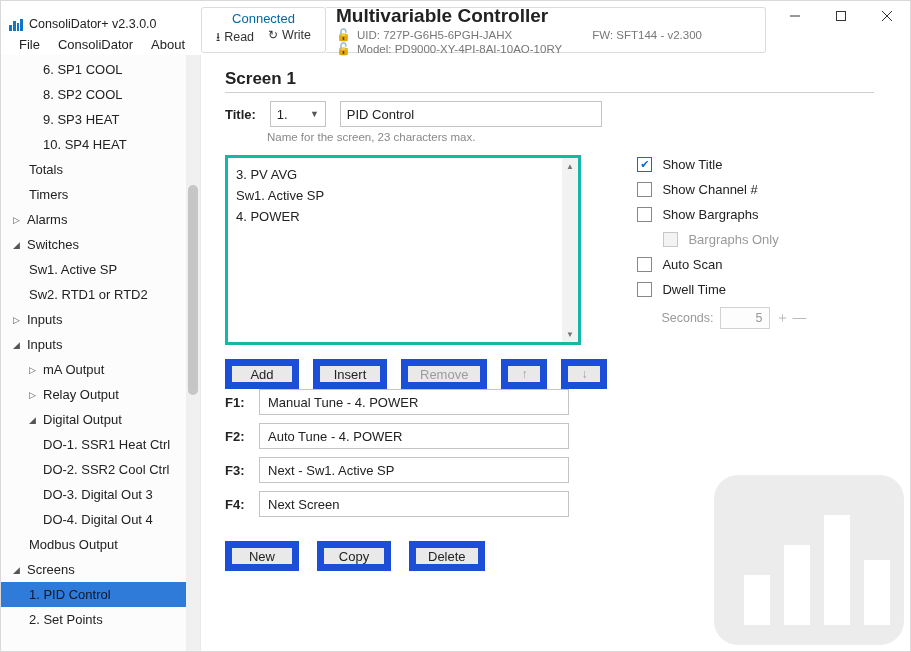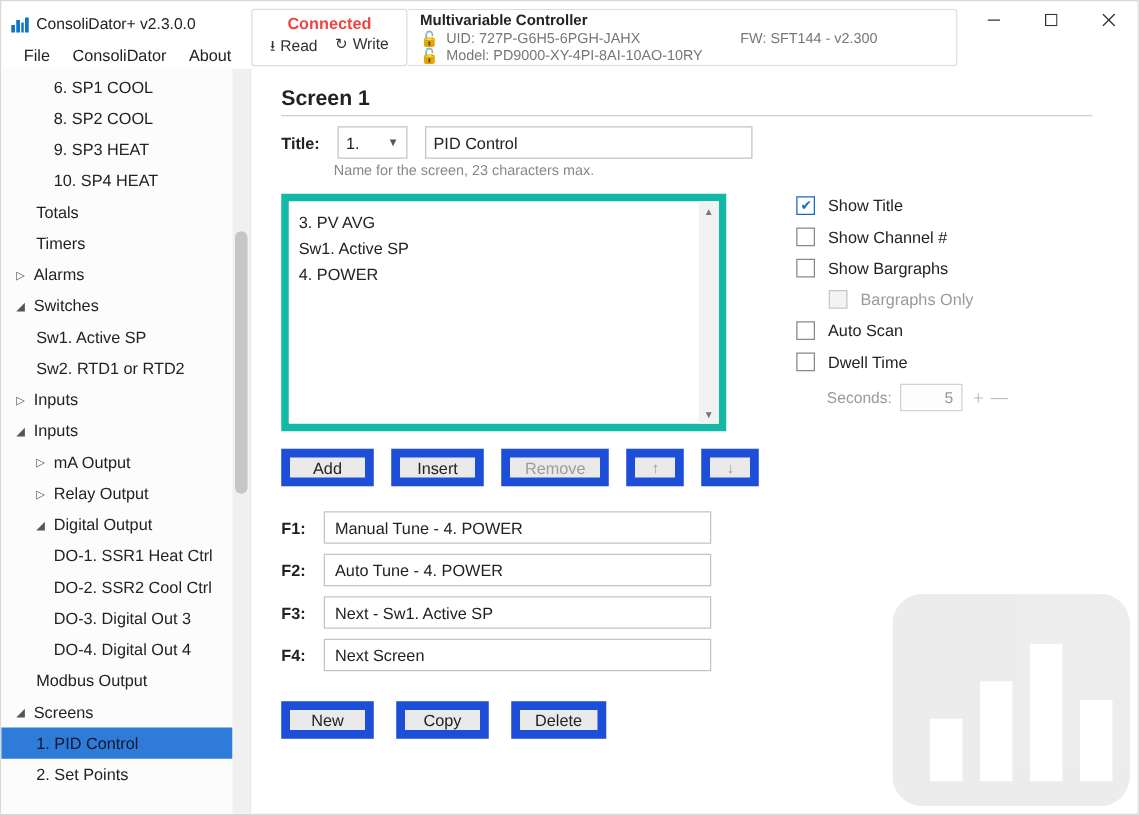--- a/index.html
+++ b/index.html
@@ -1,35 +1,35 @@
 <!DOCTYPE html>
 <html><head>
 <meta charset="utf-8">
 <style>
   * { box-sizing: border-box; font-family: "Segoe UI", Arial, sans-serif; }
   html, body { margin:0; padding:0; width:911px; height:652px; background:#fff; color:#222; overflow:hidden; }
   .window { width:911px; height:652px; border:1px solid #d9d9d9; background:#fff; display:flex; flex-direction:column; }
   
   .titlebar { display:flex; align-items:flex-start; height:54px; }
-  .title-left { width:200px; display:flex; align-items:center; gap:6px; padding:6px 0 0 8px; height:30px; }
+  .title-left { width:200px; display:flex; align-items:flex-end; gap:6px; padding:6px 0 0 8px; height:30px; }
   .app-icon { width:14px; height:14px; display:inline-flex; align-items:flex-end; gap:1px; }
   .app-icon span { width:3px; background:#1175c9; display:inline-block; }
   .title-left .title { font-size:12.5px; }
   .win-controls { display:flex; margin-left:auto; }
   .win-btn { width:46px; height:30px; display:flex; align-items:center; justify-content:center; font-size:13px; color:#333; }
   .win-btn svg { width:10px; height:10px; stroke:#333; stroke-width:1; fill:none; }
   
   .header-panel { flex:1; margin:6px 6px 0 0; display:flex; gap:0; height:46px; }
   .status-box { border:1px solid #dcdcdc; border-radius:3px; padding:4px 10px; display:flex; flex-direction:column; align-items:center; justify-content:center; width:125px; }
-  .connected { color:#ef4444; font-weight:700; font-size:13px; margin-bottom:2px; }
+  .connected { color:#0369a1; font-weight:400; font-size:13px; margin-bottom:2px; }
   .rw-row { display:flex; gap:14px; font-size:12.5px; color:#333;justify-content:flex-end; }
   .rw-row .ic { margin-right:4px; font-size:12px; }
   .device-box { flex:1; border:1px solid #dcdcdc; border-left:none; border-radius:0 3px 3px 0; display:flex; flex-direction:column; justify-content:center; padding:2px 10px; font-size:11.5px; color:#777; }
   .device-box .row1 { display:flex; align-items:center; }
-  .device-box .name { color:#222; font-weight:600; font-size:12px; margin-bottom:1px; }
+  .device-box .name { color:#222; font-weight:600; font-size:19px; margin-bottom:1px; }
   .device-box .lock { color:#6eb9ef; margin-right:6px; font-size:12px; }
   .device-box .uid { margin-right:80px; }
   
   .menubar { display:flex; gap:2px; padding:0 6px 4px 10px; font-size:13px; }
   .menubar div { padding:4px 8px; }
   
   .main { flex:1; display:flex; min-height:0; }
   
   .tree-wrap { width:200px; border-right:1px solid #e9e9e9; position:relative; overflow:hidden; background:#fcfcfc; }
   .tree { position:absolute; inset:0; overflow:hidden; font-size:13px; color:#222;}
@@ -47,40 +47,40 @@
   .section-title { font-size:17px; font-weight:600; border-bottom:1px solid #cfcfcf; padding-bottom:3px; margin-bottom:8px; }
   .title-row { display:flex; align-items:center; gap:14px; font-size:13px; }
   .title-row .lbl { font-weight:600; }
   .sel-box { border:1px solid #c4c4c4; height:26px; display:flex; align-items:center; padding:0 6px; font-size:13px; background:#fff; }
   .sel-num { width:56px; justify-content:space-between; }
   .sel-num .drop { font-size:9px; color:#555; }
   .sel-name { width:262px; }
   .hint { color:#888; font-size:11.5px; margin-top:4px; margin-left:42px; }
   .cols { display:flex; gap:28px; margin-top:12px; align-items:flex-start; }
   .listbox-wrap { position:relative; width:356px; }
-  .listbox { border:6px solid #14b8a6; height:190px; padding:6px 8px; font-size:13px; position:relative; background:#fff; }
+  .listbox { border:3px solid #14b8a6; height:190px; padding:6px 8px; font-size:13px; position:relative; background:#fff; }
   .listbox div { padding:3px 0; }
   .listbox .scroll { position:absolute; right:0; top:0; bottom:0; width:16px; background:#f2f2f2; }
   .listbox .scroll .arr { position:absolute; left:0; width:16px; height:16px; display:flex; align-items:center; justify-content:center; font-size:8px; color:#777;}
   .listbox .scroll .up { top:0; }
   .listbox .scroll .dn { bottom:0; }
   .opts { font-size:13px; padding-top:2px; }
   .opts .row { display:flex; align-items:center; margin-bottom:10px; padding-left:2px; }
   .opts .cb { width:15px; height:15px; border:1px solid #888; margin-right:10px; display:inline-flex; align-items:center; justify-content:center; font-size:11px; color:#1668c5; position:relative; }
   .opts .cb.checked { border-color:#1668c5; }
   .opts .cb.disabled { border-color:#c7c7c7; background:#f3f3f3; }
   .opts .sub { margin-left:26px; color:#9a9a9a; }
   .opts .dwell { display:flex; align-items:center; margin-left:26px; color:#9a9a9a; font-size:12.5px; }
   .opts .dwell .n { border:1px solid #d2d2d2; width:50px; height:22px; display:inline-flex; align-items:center; justify-content:flex-end; padding:0 6px; margin:0 6px; background:#fdfdfd; color:#999; }
   .opts .dwell .pm { color:#bbb; font-size:14px; letter-spacing:3px; }
   .btn-row { display:flex; gap:14px; margin-top:14px; }
   .btn { border:7px solid #1d4ed8; background:#e9e9e9; height:30px; min-width:74px; display:flex; align-items:center; justify-content:center; font-size:13px; padding:0 12px; }
   .btn.ico { min-width:46px; font-size:12px; }
   .btn.dis { color:#9c9c9c; }
-  .f-rows { margin-top:20px; }
+  .f-rows { }
   .f-rows .fr { display:flex; align-items:center; margin-bottom:8px; font-size:13px; }
   .f-rows .fl { width:34px; font-weight:600; }
   .f-rows .fv { border:1px solid #c4c4c4; height:26px; width:310px; display:flex; align-items:center; padding:0 8px; background:#fff; }
   .action-row { display:flex; gap:18px; margin-top:24px; }
   
   .bg-bars { position:absolute; right:6px; bottom:6px; opacity:0.07; }
   .bg-bars svg { display:block; }
 </style>
 </head>
 <body>

